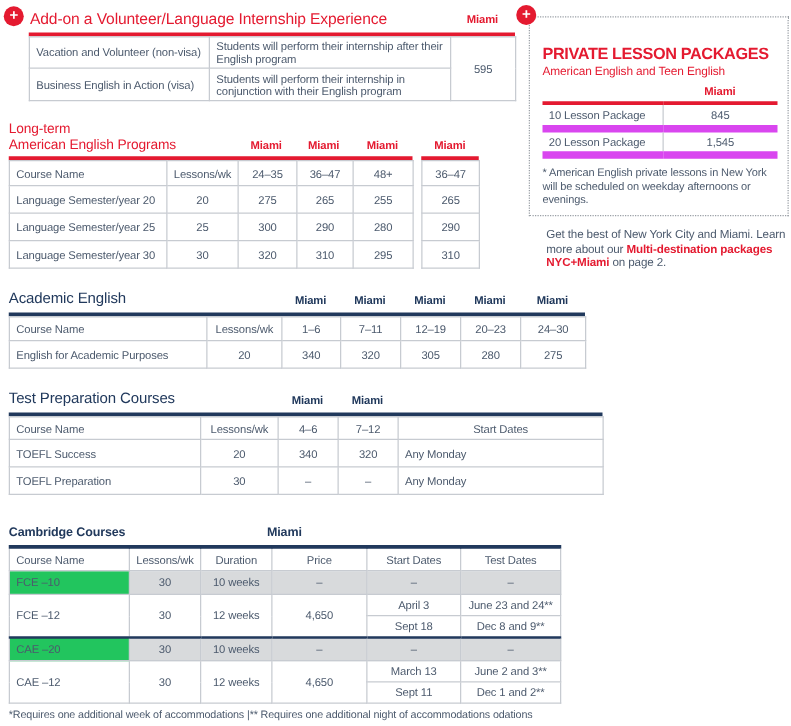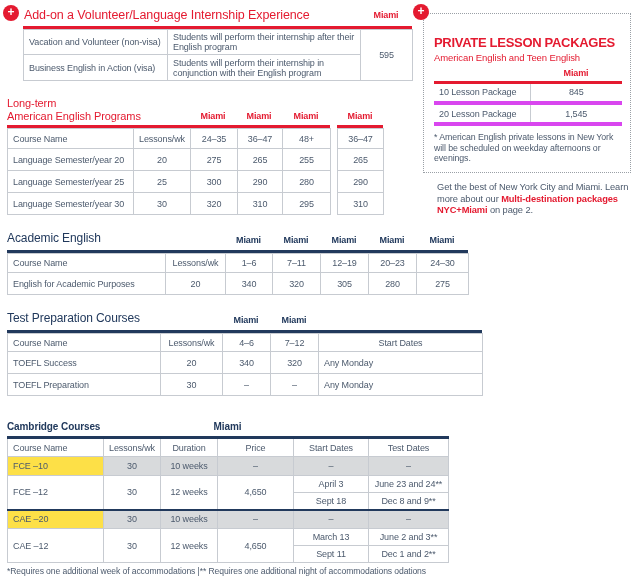--- a/index.html
+++ b/index.html
@@ -34,37 +34,37 @@
   .addon-miami { position:absolute; left:357px; width:52px; text-align:center; top:5px; }
   
   .private-box {
     position:absolute; left:423px; top:13px; width:208px; height:160px;
     border:1px dotted #9aa0a6; padding:7px 10px 0 10px;
   }
   .private-box .plus { position:absolute; left:-11px; top:-10px; }
   .pl-title { font-size:13px; font-weight:bold; letter-spacing:-0.3px;margin-top:14px; }
   .pl-sub   { font-size:9.5px; color:#e41a30; margin-top:2px; }
   .pl-tbl   { width:188px; margin-top:3px; }
-  .pl-tbl td { border:none; border-bottom:4px solid #d946ef; height:21px; font-size:9px; }
+  .pl-tbl td { border:none; border-bottom:6px solid #d946ef; height:21px; font-size:9px; }
   .pl-tbl td.price { border-left:1px solid #c7cbd1; text-align:center; width:92px; }
   .pl-tbl tr.hd td { border-bottom:3px solid #e41a30; height:16px; padding-bottom:2px; }
   .pl-tbl tr.hd td.price { border-left:none; }
   .pl-note { font-size:8.8px; line-height:10.5px; margin-top:6px; }
   .promo { position:absolute; left:437px; top:182px; width:197px;
            font-size:9.3px; line-height:11.5px; }
   .promo b { color:#e41a30; }
   
   .lt-title { font-size:11px; line-height:12.5px; }
   .mi-label { position:absolute; width:46px; text-align:center; }
   .rule-row { display:flex; }
   
   td.gap, th.gap { border:none; background:#fff; padding:0; }
   
   tr.shaded td { background:#d8dadc; }
-  tr.shaded td.nosh { background:#fde047; }
+  tr.shaded td.nosh { background:#22c55e; }
   tr.thicktop td { border-top:2px solid #21395c; }
   .thick-navy-top { border-top:3px solid #21395c; }
   .cam-head { position:relative; height:15px; }
   .cam-title { font-size:10px; font-weight:bold; color:#21395c; position:absolute; left:0; top:0; }
   .cam-miami { position:absolute; left:0; width:441px; text-align:center; top:0; font-size:10px; }
   .footnote { position:absolute; left:7px; top:566px; font-size:8.6px; color:#4c5a6d; }
   .sec-title-row { position:relative; }
 </style>
 </head>
 <body>

